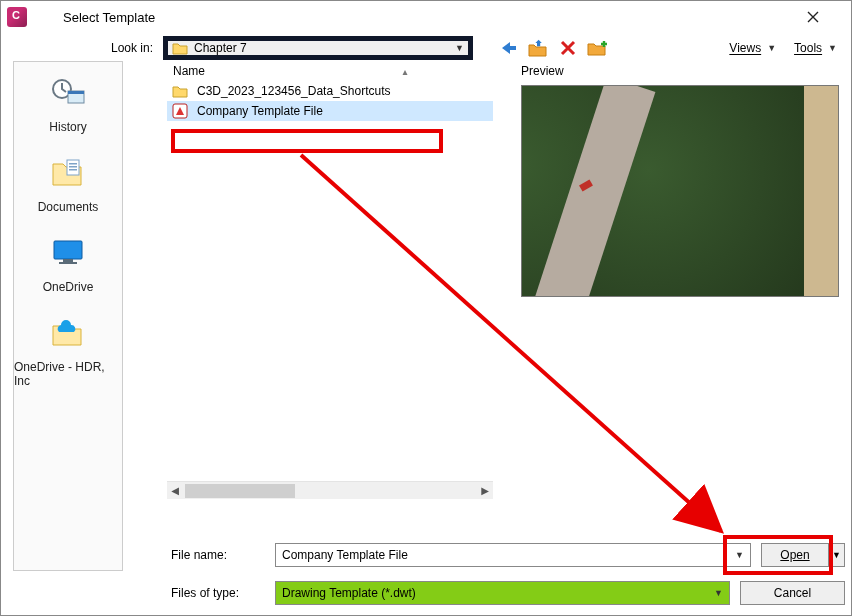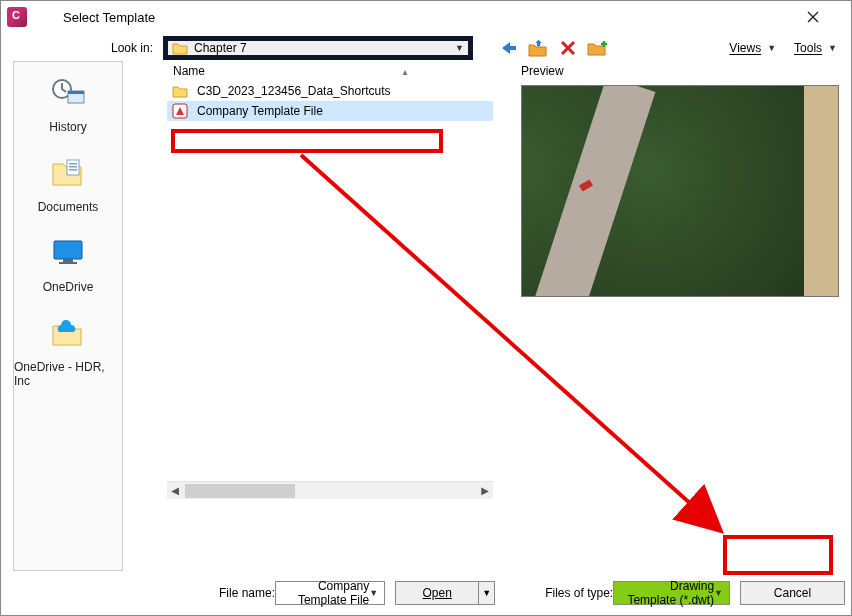--- a/index.html
+++ b/index.html
@@ -34,27 +34,27 @@
 .filerow.selected { background:#cfe8ff;}
 .filerow .ico { width:18px; height:16px; display:flex; align-items:center; justify-content:center;}
 .filerow .namecell { white-space:nowrap;}
 .hscroll { height:18px; background:#f0f0f0; display:flex; align-items:center; border-top:1px solid #e4e4e4;}
 .hscroll .arrow { width:16px; text-align:center; color:#555; font-size:10px;}
 .hscroll .thumb { width:110px; height:14px; background:#cfcfcf; margin:0 2px;}
 .hscroll .track { flex:1;}
 .right { flex:1; padding-left:22px;}
 .previewlabel { height:20px; display:flex; align-items:center;}
 .preview-box { width:318px; height:212px; border:1px solid #777; background:#fff; margin-top:4px; overflow:hidden; position:relative;}
-.bottom { position:absolute; left:170px; right:6px; bottom:10px; display:flex; flex-direction:row; gap:14px;text-align:right;}
+.bottom { position:absolute; left:170px; right:6px; bottom:10px; display:flex; flex-direction:column; gap:14px;}
 .form-row { display:flex; align-items:center;}
 .form-row .flabel { width:104px;}
 .form-row .combo { flex:1; height:24px; border:1px solid #888; background:#fff; display:flex; align-items:center; padding:0 6px; margin-right:10px;}
 .form-row .combo.gray { background:#84cc16;}
 .form-row .combo .caret { margin-left:auto; font-size:9px; color:#333;}
-.btn { width:84px; height:24px; border:1px solid #888; background:#efefef; display:flex; align-items:center; justify-content:center; }
+.btn { width:68px; height:24px; border:1px solid #888; background:#efefef; display:flex; align-items:center; justify-content:center; }
 .btn-drop { width:16px; height:24px; border:1px solid #888; border-left:0; background:#efefef; display:flex; align-items:center; justify-content:center; font-size:9px;}
 .btn-group { display:flex;}
 
 
 .hl { position:absolute; border:4px solid #e70000; pointer-events:none;}
 .arrow-svg { position:absolute; left:0; top:0; pointer-events:none;}
 
 
 .svg-folder { fill:#ffd86b; stroke:#c9a22e; stroke-width:1;}
 

